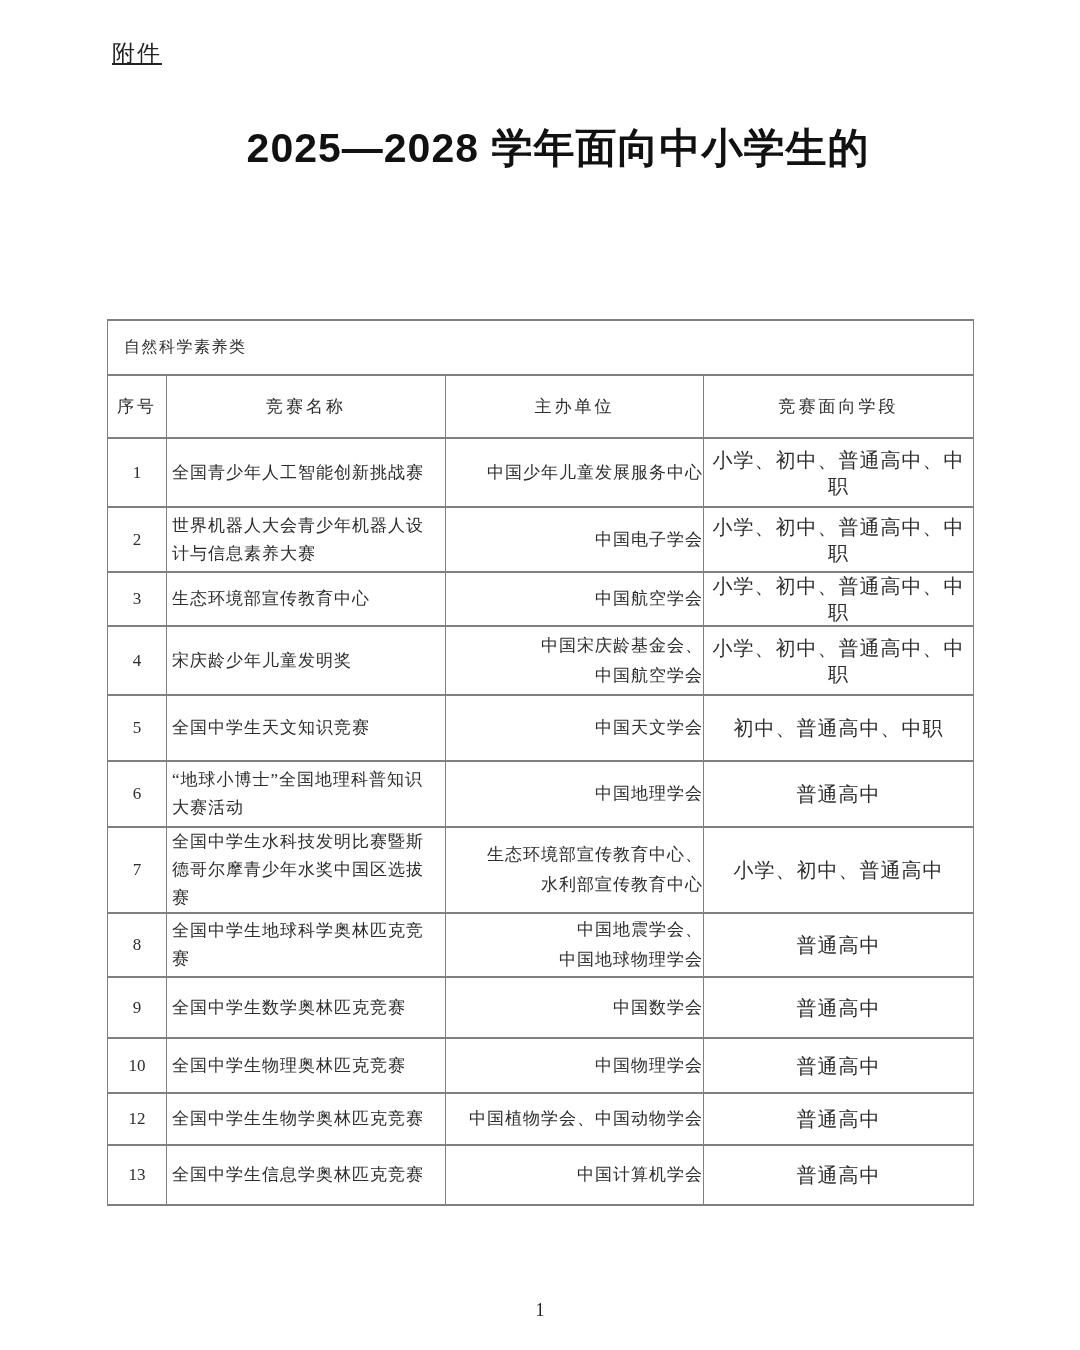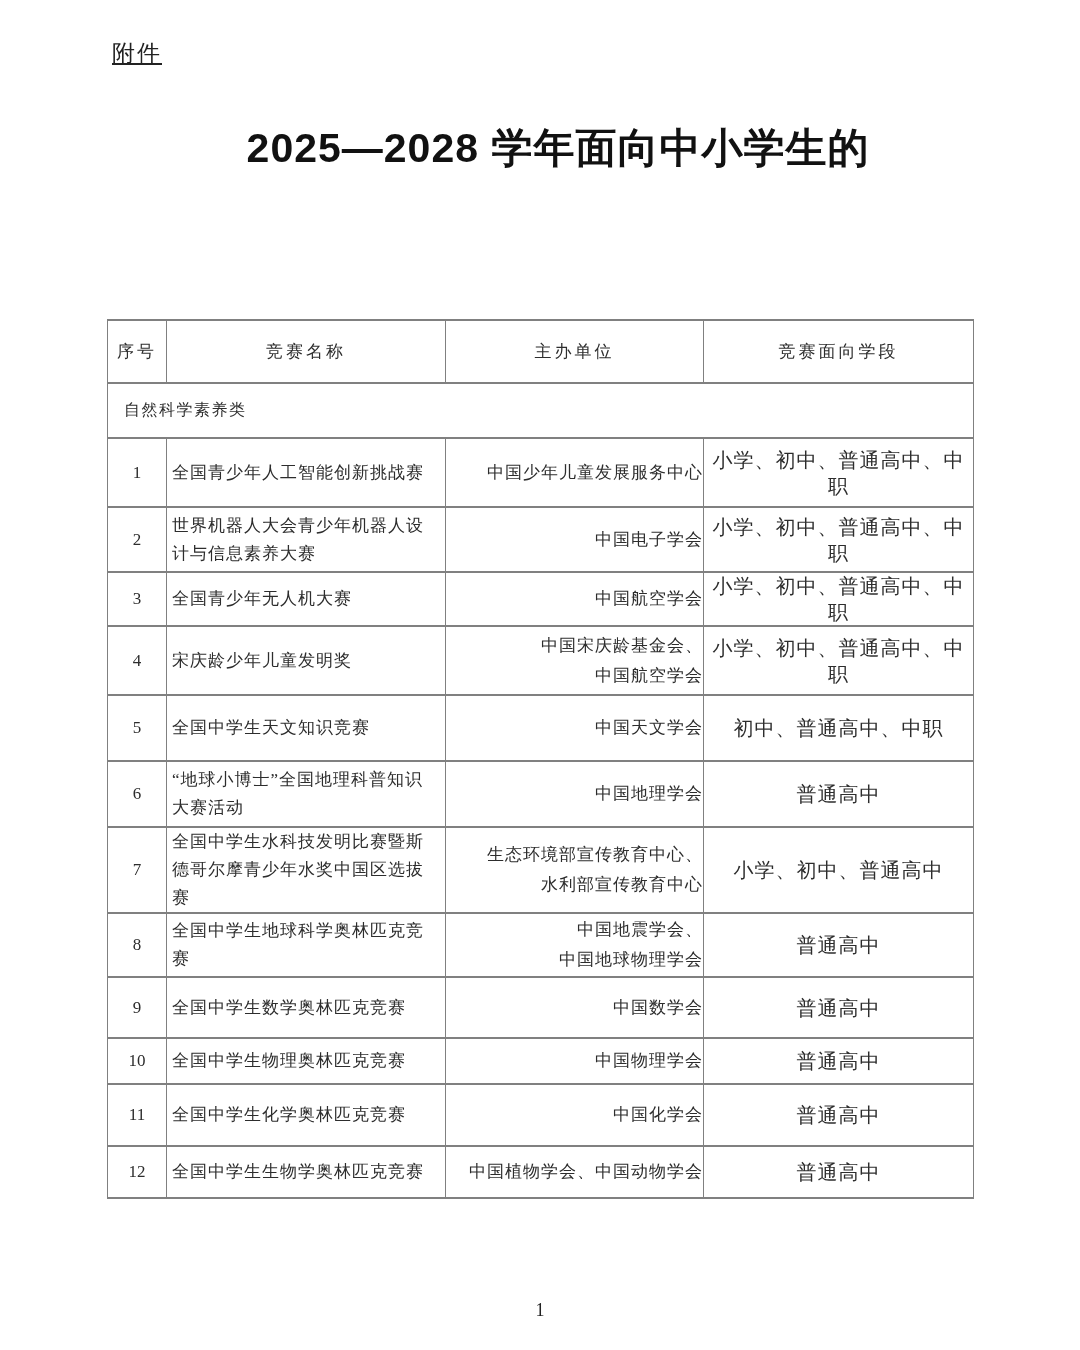--- a/index.html
+++ b/index.html
@@ -118,44 +118,44 @@
   </div>
 
   <table class="competitions">
     <colgroup>
       <col style="width:59px">
       <col style="width:279px">
       <col style="width:258px">
       <col style="width:270px">
     </colgroup>
     <tbody>
+      <tr style="height:55px">
+        <td class="section-cell" colspan="4">自然科学素养类</td>
+      </tr>
       <tr style="height:63px">
         <th class="hdr">序号</th>
         <th class="hdr">竞赛名称</th>
         <th class="hdr">主办单位</th>
         <th class="hdr">竞赛面向学段</th>
       </tr>
-      <tr style="height:55px">
-        <td class="section-cell" colspan="4">自然科学素养类</td>
-      </tr>
       <tr style="height:69px">
         <td class="c-no">1</td>
         <td class="c-name">全国青少年人工智能创新挑战赛</td>
         <td class="c-org">中国少年儿童发展服务中心</td>
         <td class="c-level">小学、初中、普通高中、中职</td>
       </tr>
       <tr style="height:65px">
         <td class="c-no">2</td>
         <td class="c-name">世界机器人大会青少年机器人设计与信息素养大赛</td>
         <td class="c-org">中国电子学会</td>
         <td class="c-level">小学、初中、普通高中、中职</td>
       </tr>
       <tr style="height:52px">
         <td class="c-no">3</td>
-        <td class="c-name">全国青少年无人机大赛</td>
+        <td class="c-name">生态环境部宣传教育中心</td>
         <td class="c-org">中国航空学会</td>
         <td class="c-level">小学、初中、普通高中、中职</td>
       </tr>
       <tr style="height:69px">
         <td class="c-no">4</td>
         <td class="c-name">宋庆龄少年儿童发明奖</td>
         <td class="c-org">中国宋庆龄基金会、
 中国航空学会</td>
         <td class="c-level">小学、初中、普通高中、中职</td>
       </tr>
@@ -184,36 +184,36 @@
         <td class="c-org">中国地震学会、
 中国地球物理学会</td>
         <td class="c-level">普通高中</td>
       </tr>
       <tr style="height:61px">
         <td class="c-no">9</td>
         <td class="c-name">全国中学生数学奥林匹克竞赛</td>
         <td class="c-org">中国数学会</td>
         <td class="c-level">普通高中</td>
       </tr>
-      <tr style="height:46px">
+      <tr style="height:55px">
         <td class="c-no">10</td>
         <td class="c-name">全国中学生物理奥林匹克竞赛</td>
         <td class="c-org">中国物理学会</td>
-        <td class="c-level">普通高中</td>
-      </tr>
-      <tr style="height:62px">
-        <td class="c-no">11</td>
-        <td class="c-name">全国中学生化学奥林匹克竞赛</td>
-        <td class="c-org">中国化学会</td>
         <td class="c-level">普通高中</td>
       </tr>
       <tr style="height:52px">
         <td class="c-no">12</td>
         <td class="c-name">全国中学生生物学奥林匹克竞赛</td>
         <td class="c-org">中国植物学会、中国动物学会</td>
         <td class="c-level">普通高中</td>
       </tr>
+      <tr style="height:60px">
+        <td class="c-no">13</td>
+        <td class="c-name">全国中学生信息学奥林匹克竞赛</td>
+        <td class="c-org">中国计算机学会</td>
+        <td class="c-level">普通高中</td>
+      </tr>
     </tbody>
   </table>
 
   <div class="page-number">1</div>
 
 </div>
 
 </body></html>

